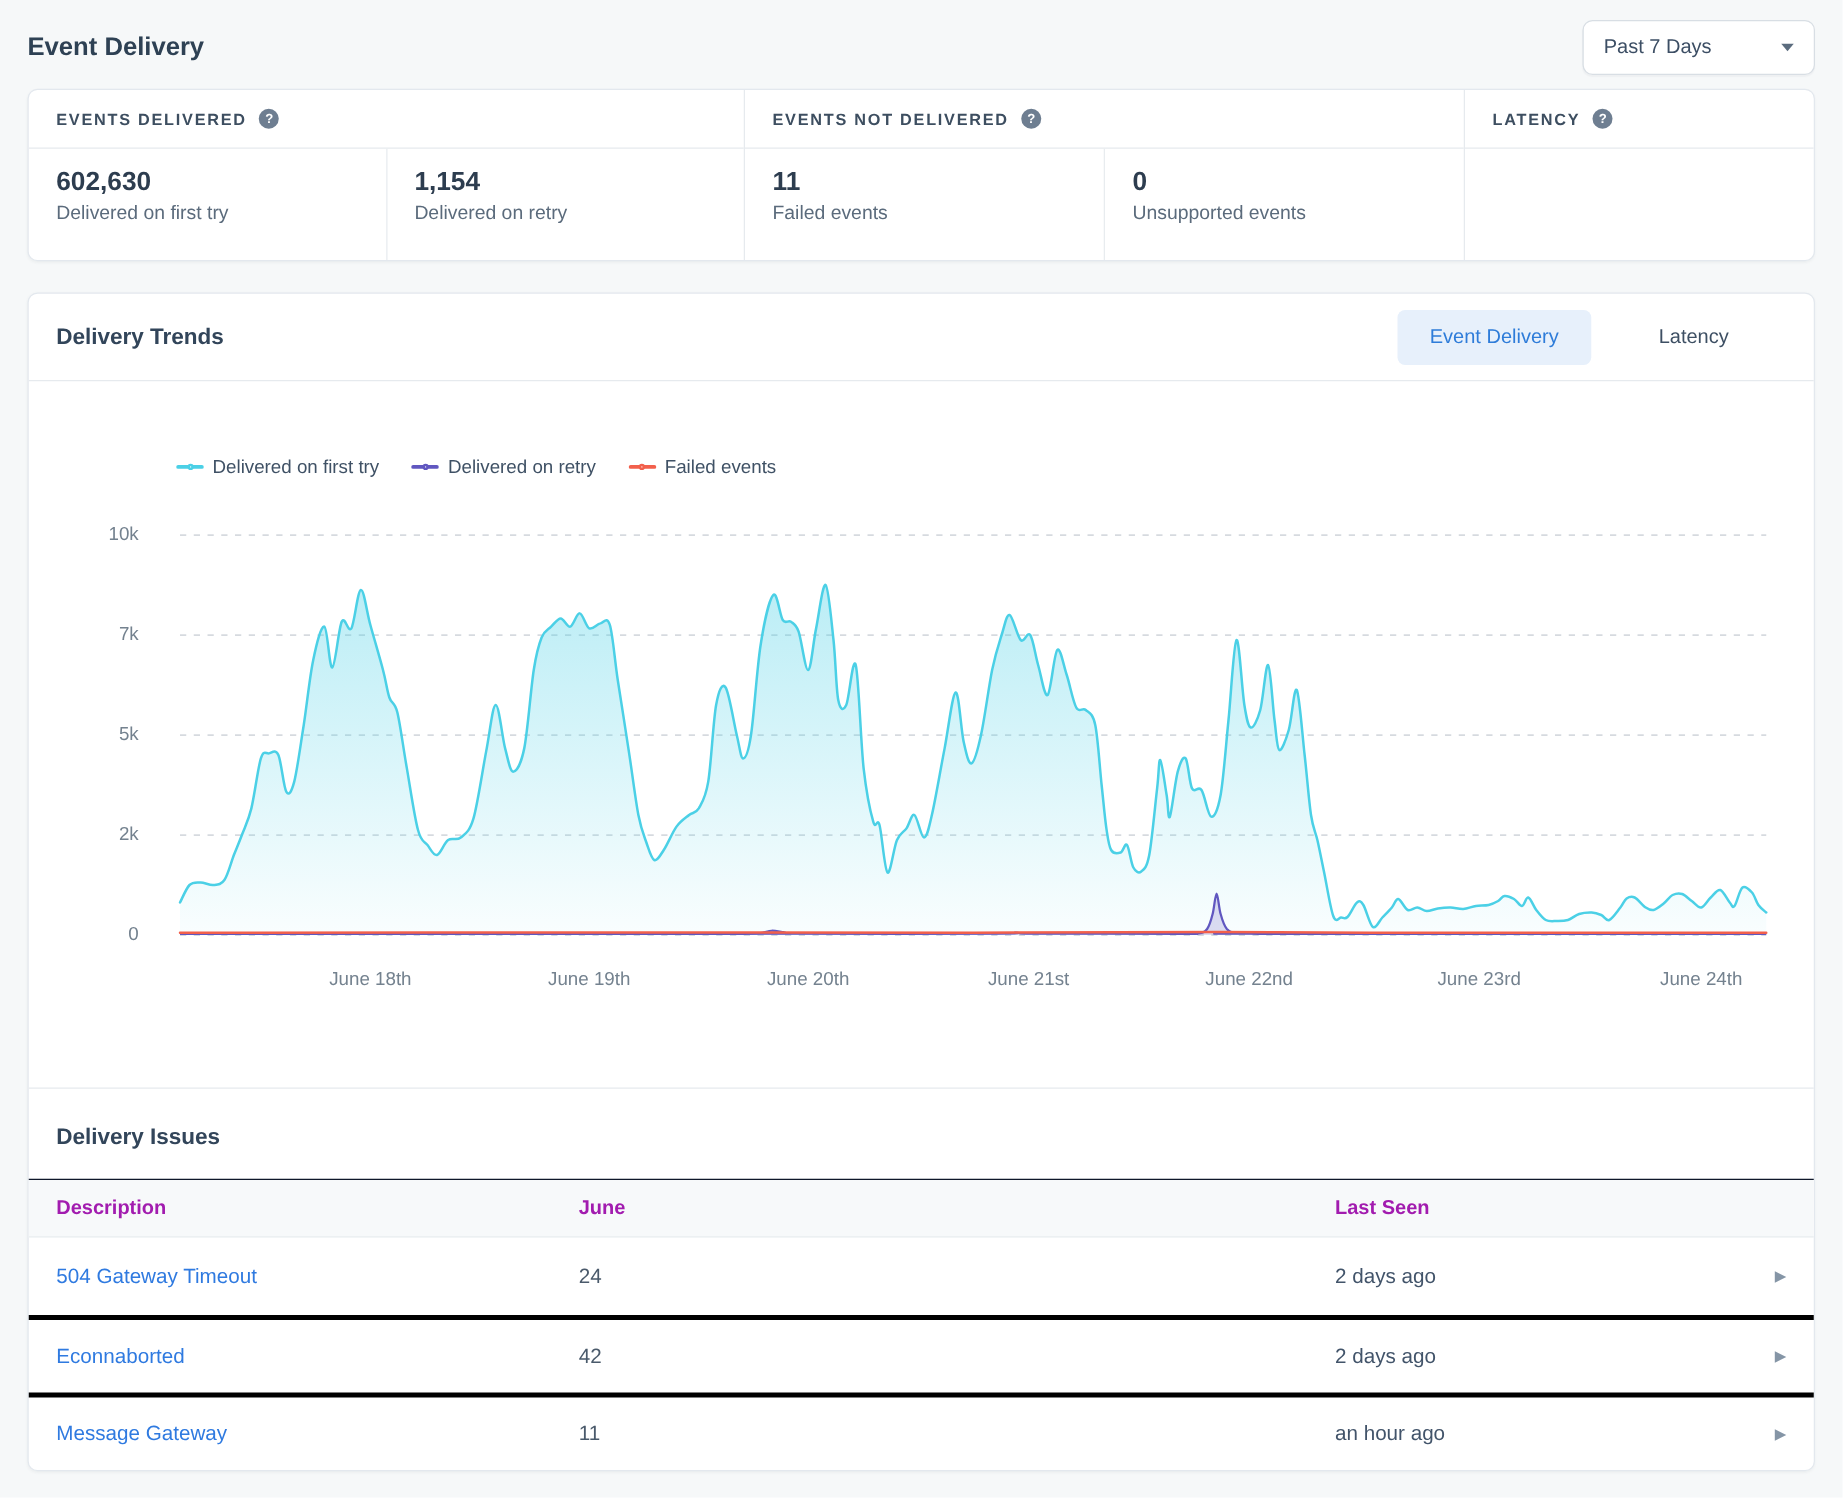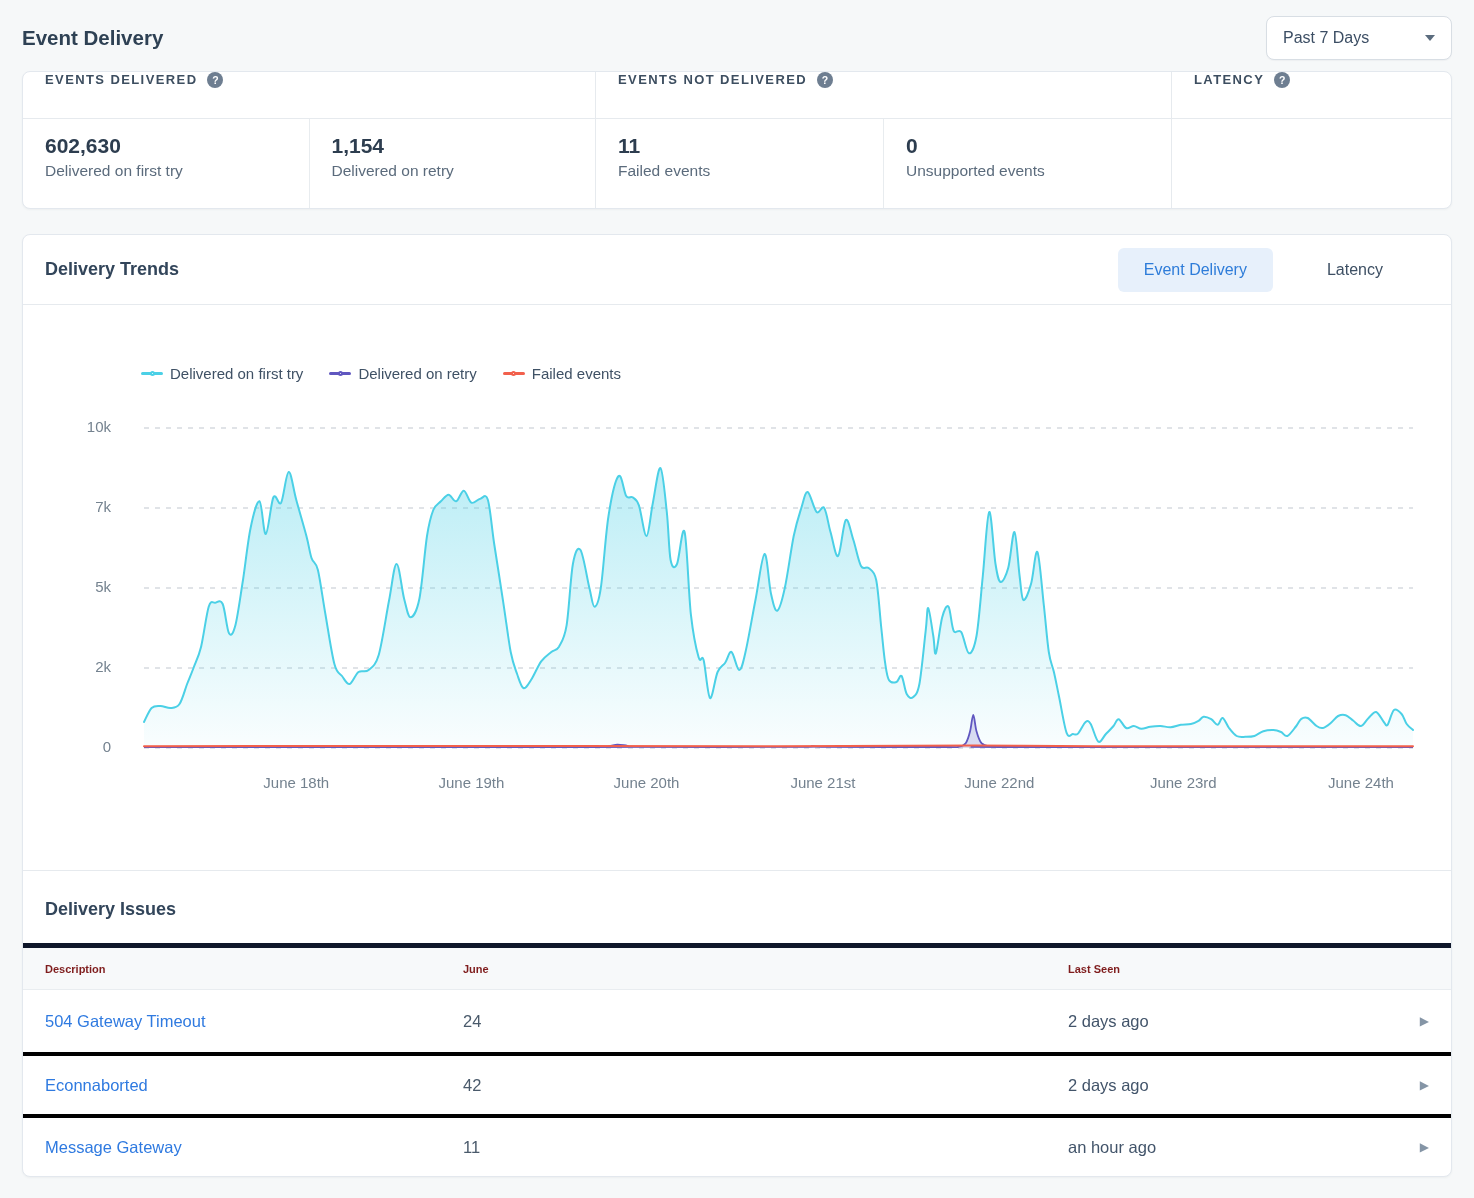--- a/index.html
+++ b/index.html
@@ -23,21 +23,21 @@
   .caret { width:0; height:0; border-left:5.5px solid transparent; border-right:5.5px solid transparent; border-top:6.5px solid #5b6c7e; }
 
   
   .card { background:#fff; border:1px solid #e3e8ee; border-radius:8px; box-shadow:0 1px 2px rgba(60,70,85,.05); }
 
   
   .stats-card { height:138px; display:flex; overflow:hidden; margin-bottom:25px; }
   .stat-group { display:flex; flex-direction:column; }
   .stat-group + .stat-group { border-left:1px solid #e6eaee; }
   .g1 { width:572px; } .g2 { width:576px; } .g3 { flex:1; }
-  .stat-head { height:47px; display:flex; padding-left:22px; border-bottom:1px solid #e6eaee; }
+  .stat-head { height:47px; display:flex; align-items:center; padding-left:22px; border-bottom:1px solid #e6eaee; }
   .stat-head-label { font-size:13px; font-weight:bold; letter-spacing:1.4px; color:#3d4e60; }
   .help-icon {
     width:16px; height:16px; margin-left:10px; border-radius:50%; background:#6e7e91;
     color:#fff; font-size:10.5px; font-weight:bold; display:flex; align-items:center; justify-content:center; cursor:default;
   }
   .stat-body { flex:1; display:flex; }
   .stat-cell { flex:1; padding:15px 0 0 22px; }
   .stat-cell + .stat-cell { border-left:1px solid #e8ecef; }
   .stat-value { font-size:21px; font-weight:bold; color:#2d3d4f; }
   .stat-label { font-size:15.5px; color:#5b6b7c; margin-top:4px; }
@@ -56,23 +56,23 @@
   .legend-bar { position:absolute; left:0; top:0; width:22px; height:3px; border-radius:2px; }
   .legend-dot { position:relative; width:5px; height:5px; background:#fff; border:2.5px solid #000; border-radius:50%; }
   .legend-label { font-size:15px; color:#3f5165; }
   #trend-chart { display:block; margin-top:20px; }
 
   .section-divider { border-top:1px solid #e6eaee; }
 
   
   .issues-title-wrap { padding:28px 22px 23px 22px; }
   .issues-table-header {
-    height:47px; background:#f7f9fa; border-top:5px solid #0f172a; border-bottom:1px solid #e9edf0;
+    height:47px; background:#f7f9fa; border-top:1px solid #0f172a; border-bottom:1px solid #e9edf0;
     display:grid; grid-template-columns:418px 605px 1fr 24px; align-items:center; padding:0 22px;
-    font-size:11px; font-weight:bold; color:#7f1d1d;
+    font-size:16px; font-weight:bold; color:#a21caf;
   }
   .issue-row {
     height:62px; display:grid; grid-template-columns:418px 605px 1fr 24px; align-items:center; padding:0 22px;
     cursor:pointer;
   }
   .issue-row + .issue-row { border-top:4px solid #000000; }
   .issue-link { font-size:16.5px; color:#2f7ae0; text-decoration:none; }
   .issue-count { font-size:16.5px; color:#4a5a6b; }
   .issue-last { font-size:16.5px; color:#42546a; }
   .chevron { font-size:12px; color:#8595a6; justify-self:end; }

